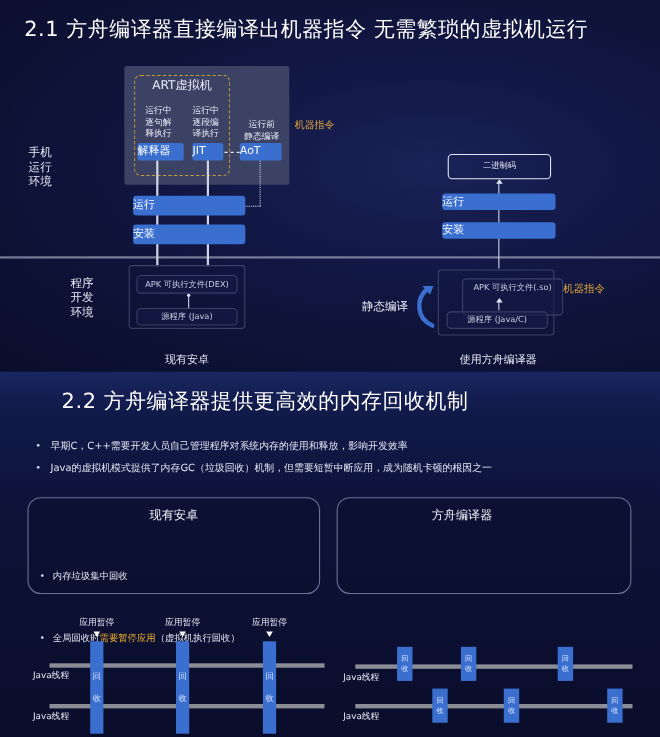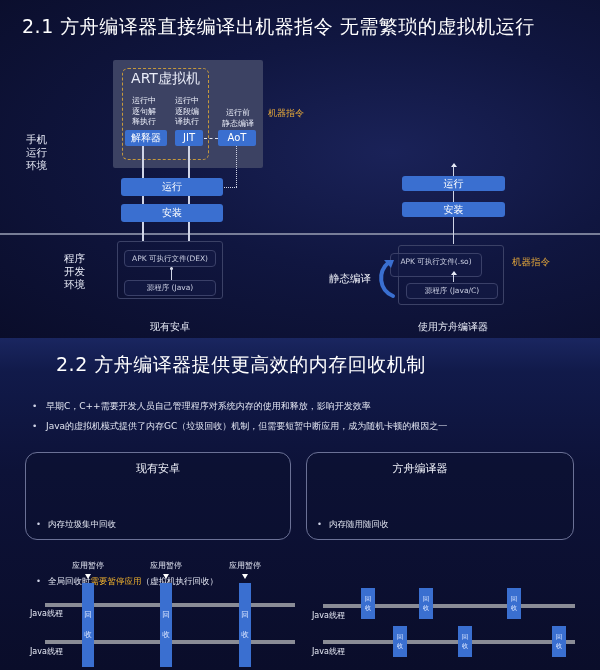--- a/index.html
+++ b/index.html
@@ -12,21 +12,21 @@
 
   .abs { position: absolute; }
   .title { left: 22px; font-size: 19px; color: #ffffff; letter-spacing: 0.5px; white-space: nowrap; }
 
   .side-label { font-size: 10.5px; line-height: 13px; color: #e8ebf7; width: 24px; }
 
   .gray-box { background: #3c4263; border-radius: 2px; }
   .dashed-orange { border: 1px dashed #c79a3c; border-radius: 6px; }
   .small-white { font-size: 8px; line-height: 10.5px; color: #e8ebf7; text-align: center; }
 
-  .blue-btn { background: #3a6fd0; border-radius: 2px; color: #fff; text-align: center; }
+  .blue-btn { background: #3a6fd0; border-radius: 2px; color: #fff; }
   .blue-btn.small { font-size: 10px; line-height: 16px; height: 16px; }
   .blue-btn.bar { font-size: 10px; line-height: 18px; height: 18px; border-radius: 3px; }
 
   .v-line { width: 2px; background: #cfd4e6; }
   .h-divider { height: 2px; background: #8b90a8; opacity: 0.85; }
 
   .outline-box { border: 1px solid #3b4166; border-radius: 3px; }
   .inner-box { border: 1px solid #3a4068; border-radius: 4px; background: rgba(20,26,70,0.6); color: #c9cde0; font-size: 7.5px; text-align: center; }
 
   .orange { color: #e2a63a; }
@@ -67,21 +67,21 @@
   <div class="abs side-label" style="left:64px; top:252px;">
     <div>程序</div>
     <div>开发</div>
     <div>环境</div>
   </div>
 
   <div class="abs h-divider" style="left:0; top:233px; width:600px;"></div>
 
   <div class="abs gray-box" style="left:113px; top:60px; width:150px; height:108px;"></div>
   <div class="abs dashed-orange" style="left:122px; top:68px; width:87px; height:92px;"></div>
-  <div class="abs small-white" style="left:122px; top:73px; width:87px; font-size:14px;">ART虚拟机</div>
+  <div class="abs small-white" style="left:122px; top:73px; width:87px; font-size:11px;">ART虚拟机</div>
 
   <div class="abs small-white" style="left:126px; top:96px; width:36px; white-space:pre;">运行中
 逐句解
 释执行</div>
   <div class="abs small-white" style="left:169px; top:96px; width:36px; white-space:pre;">运行中
 逐段编
 译执行</div>
   <div class="abs small-white" style="left:216px; top:108px; width:44px; white-space:pre;">运行前
 静态编译</div>
 
@@ -102,28 +102,29 @@
   <div class="abs blue-btn bar" style="left:121px; top:204px; width:102px;">安装</div>
 
   <div class="abs outline-box" style="left:117px; top:241px; width:106px; height:58px;"></div>
   <div class="abs inner-box" style="left:124px; top:250px; width:92px; height:17px; line-height:15px;">APK 可执行文件(DEX)</div>
   <div class="abs dot" style="left:170px; top:267px;"></div>
   <div class="abs v-line" style="left:171px; top:268px; width:1px; height:12px;"></div>
   <div class="abs inner-box" style="left:124px; top:280px; width:92px; height:16px; line-height:14px;">源程序 (Java)</div>
 
   <div class="abs caption" style="left:117px; top:320px; width:106px;">现有安卓</div>
 
+  <div class="abs" style="left:407px; top:140px; width:94px; height:23px; border:1.5px solid #e3e6f2; border-radius:4px; font-size:7.5px; line-height:20px; text-align:center; color:#e3e6f2;">二进制码</div>
   <div class="abs up-arrow-head" style="left:451px; top:163px;"></div>
   <div class="abs v-line" style="left:453px; top:166px; width:1px; height:78px;"></div>
 
   <div class="abs blue-btn bar" style="left:402px; top:176px; width:103px; height:15px; line-height:15px;">运行</div>
   <div class="abs blue-btn bar" style="left:402px; top:202px; width:103px; height:15px; line-height:15px;">安装</div>
 
   <div class="abs outline-box" style="left:398px; top:245px; width:106px; height:60px;"></div>
-  <div class="abs inner-box" style="left:390px; top:253px; width:92px; height:24px; line-height:15px;">APK 可执行文件(.so)</div>
+  <div class="abs inner-box" style="left:420px; top:253px; width:92px; height:34px; line-height:15px;">APK 可执行文件(.so)</div>
   <div class="abs up-arrow-head" style="left:451px; top:271px;"></div>
   <div class="abs v-line" style="left:453px; top:274px; width:1px; height:8px;"></div>
   <div class="abs inner-box" style="left:406px; top:283px; width:92px; height:16px; line-height:14px;">源程序 (Java/C)</div>
 
   <div class="abs orange" style="left:512px; top:256px; font-size:9.5px;">机器指令</div>
 
   <div class="abs" style="left:329px; top:272px; font-size:10.5px; color:#f0f2fa; white-space:nowrap;">静态编译</div>
   <svg class="abs" style="left:375px; top:258px;" width="22" height="42" viewBox="0 0 22 42">
     <path d="M18 38 C 4 32, 2 14, 14 4" fill="none" stroke="#3a6fd0" stroke-width="4" stroke-linecap="round"></path>
     <polygon points="9,2 19,2 16,10" fill="#3a6fd0"></polygon>
@@ -144,21 +145,20 @@
     <div class="panel-title" style="margin-top:8px;">现有安卓</div>
     <ul class="panel-list" style="margin:4px 0 0 10px;">
       <li><span>内存垃圾集中回收</span></li>
       <li><span>全局回收时</span><span class="hl">需要暂停应用</span><span>（虚拟机执行回收）</span></li>
     </ul>
   </div>
 
   <div class="abs panel" style="left:306px; top:114px; width:268px; height:88px;">
     <div class="panel-title" style="margin-top:8px; margin-right:40px;">方舟编译器</div>
     <ul class="panel-list" style="margin:4px 0 0 10px;">
-      <li><span>内存随用随回收</span></li>
     </ul>
   </div>
 
   <div class="abs thread-line" style="left:45px; top:265px; width:250px;"></div>
   <div class="abs thread-line" style="left:45px; top:302px; width:250px;"></div>
   <div class="abs thread-label" style="left:30px; top:270px;">Java线程</div>
   <div class="abs thread-label" style="left:30px; top:308px;">Java线程</div>
 
   <div class="abs pause-label" style="left:68px; top:222px; width:40px;">应用暂停</div>
   <div class="abs down-arrow" style="left:85px; top:236px;"></div>

